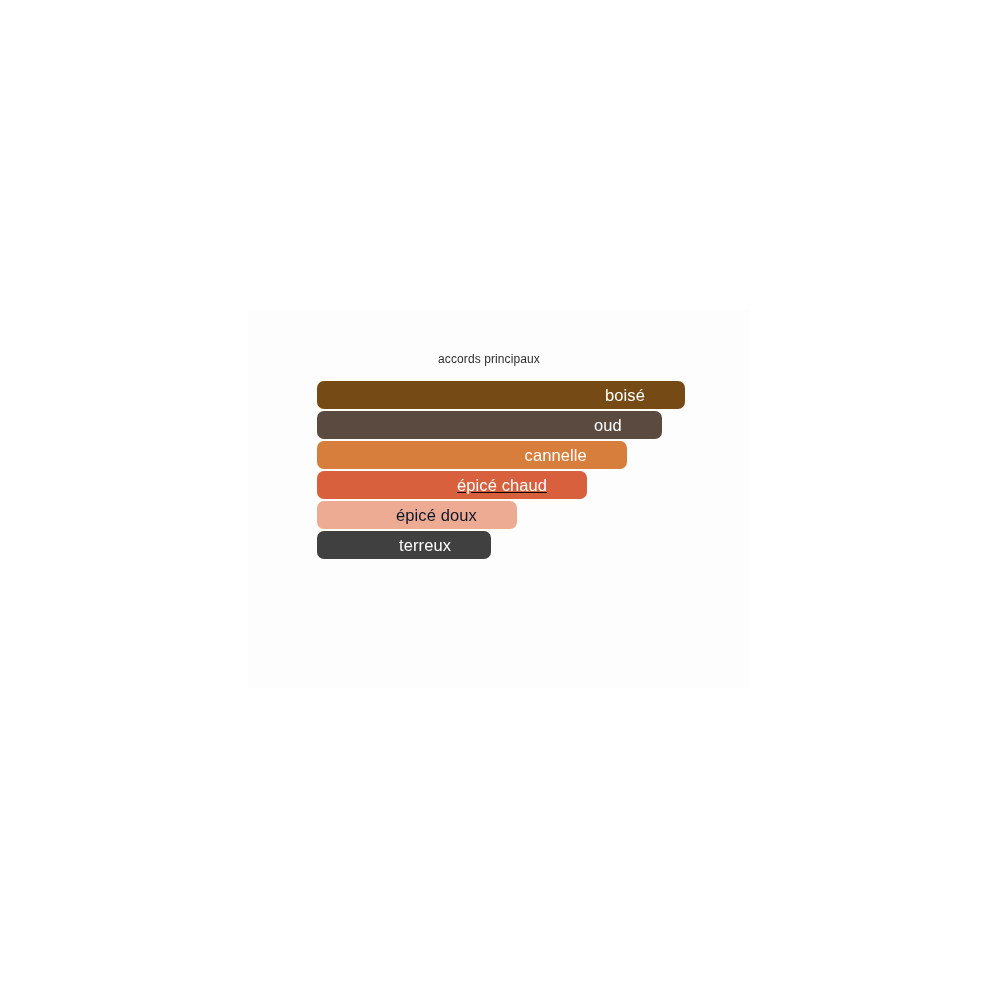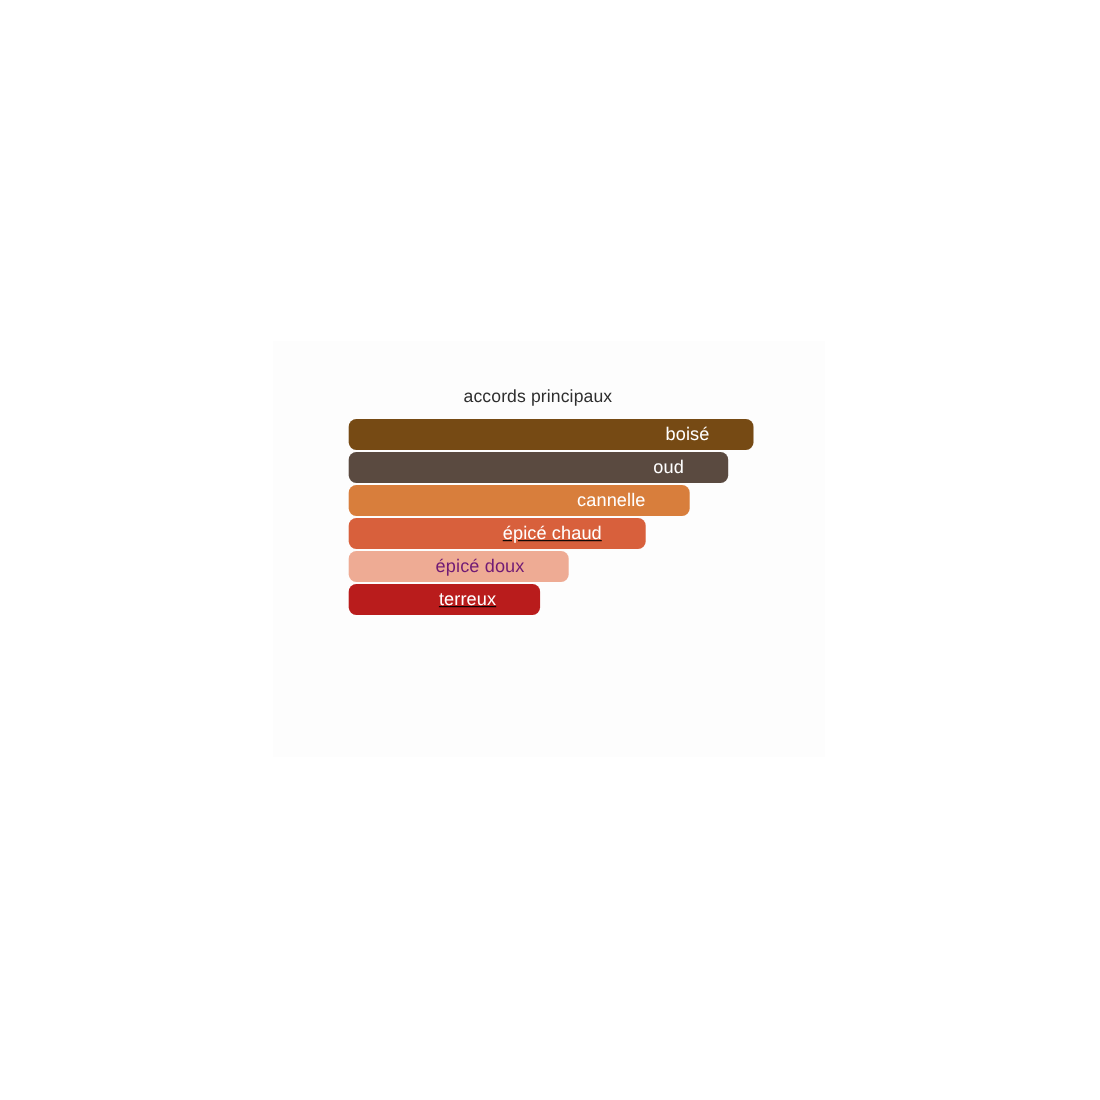--- a/index.html
+++ b/index.html
@@ -23,21 +23,21 @@
     height: 378px;
     background: #fdfdfd;
   }
 
   #chart-title {
     position: absolute;
     left: 0;
     top: 42px;
     width: 482px;
     text-align: center;
-    font-size: 16px;
+    font-size: 12px;
     color: #2f2f2f;
     letter-spacing: 0.1px;
     white-space: nowrap;
   }
 
   #bars-group {
     position: absolute;
     left: 57px;
     top: 71px;
     width: 420px;
@@ -93,23 +93,23 @@
           <span class="bar-label" style="color: rgb(255, 255, 255);">cannelle</span>
         </div>
       </div>
       <div class="bar-row">
         <div class="bar" style="width: 270.112px; background: rgb(216, 96, 60); text-decoration: underline;">
           <span class="bar-label" style="color: rgb(255, 255, 255);">épicé chaud</span>
         </div>
       </div>
       <div class="bar-row">
         <div class="bar" style="width: 199.824px; background: rgb(238, 171, 148);">
-          <span class="bar-label" style="color: #701a75;">épicé doux</span>
+          <span class="bar-label" style="color: #0f172a;">épicé doux</span>
         </div>
       </div>
       <div class="bar-row">
-        <div class="bar" style="width: 174.064px; background: #b91c1c; text-decoration: underline;">
+        <div class="bar" style="width: 174.064px; background: #404040;">
           <span class="bar-label" style="color: rgb(255, 255, 255);">terreux</span>
         </div>
       </div>
     </div>
 
 </div>
 
 </body></html>

